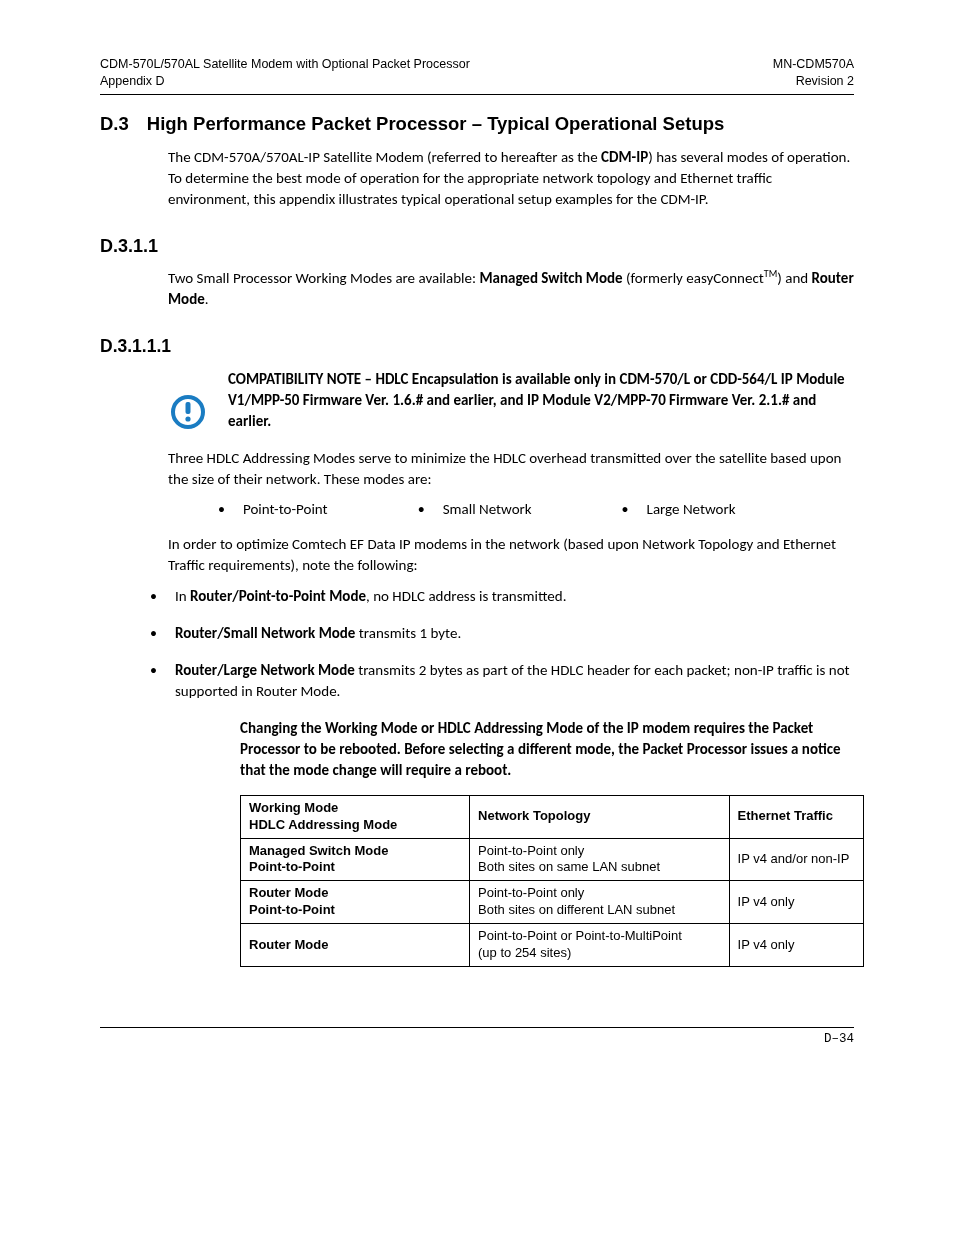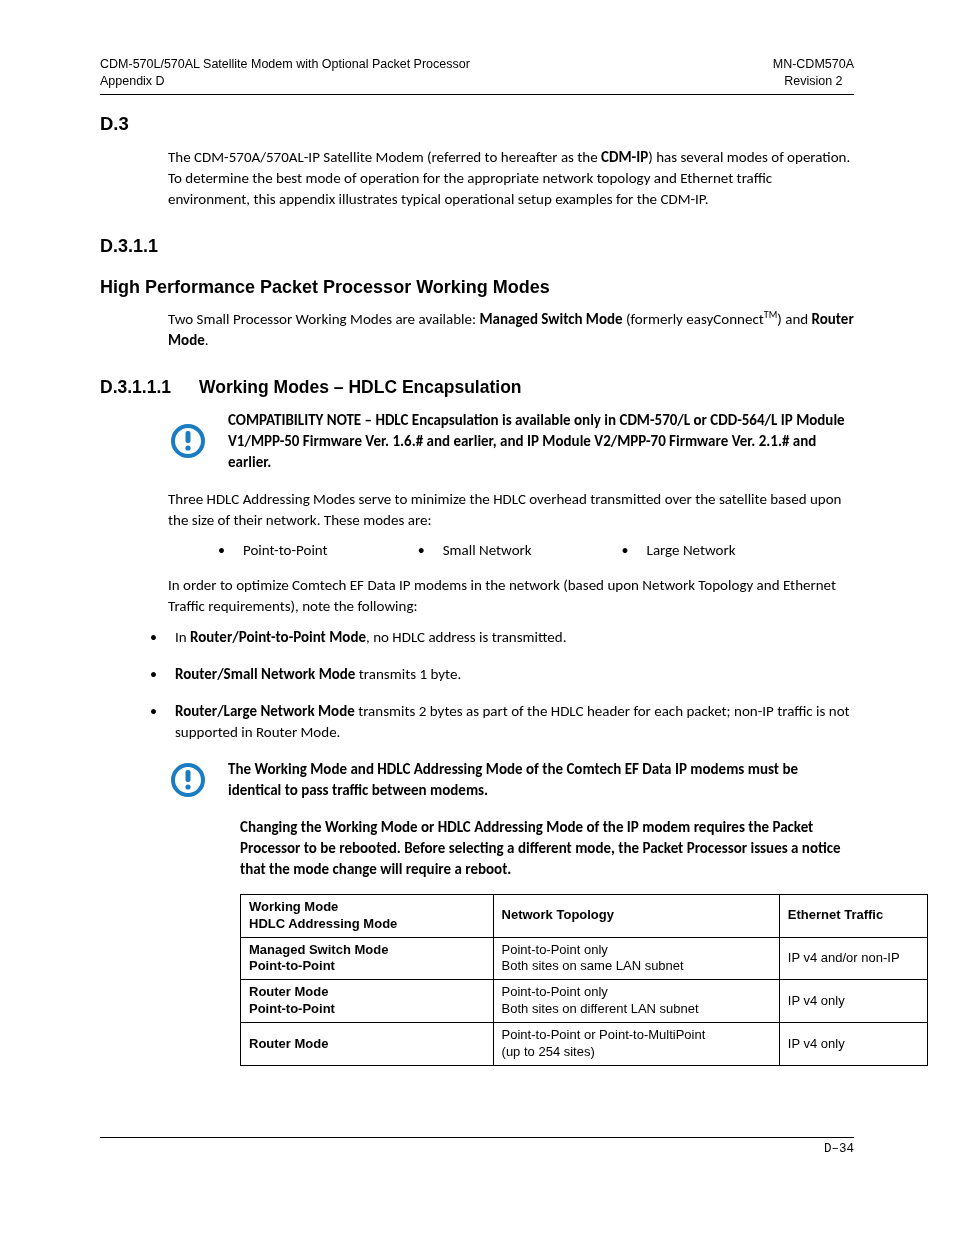--- a/index.html
+++ b/index.html
@@ -62,21 +62,21 @@
     text-align: center;
   }
   .body-indent {
     margin-left: 68px;
   }
   p { margin: 0 0 10px 0; line-height: 1.4; }
   .sup { vertical-align: super; font-size: 10px; }
   .note-row {
     display: flex;
     gap: 20px;
-    align-items: center;
+    align-items: flex-end;
     margin: 10px 0 16px 68px;
   }
   .note-icon svg { display: block; }
   .note-text { flex: 1; font-weight: bold; line-height: 1.4; }
   .note-block { margin-left: 140px; font-weight: bold; line-height: 1.4; }
   .hmodes {
     display: flex;
     gap: 90px;
     margin: 10px 0 16px 118px;
   }
@@ -87,22 +87,22 @@
   }
   .opt-list .item {
     display: flex;
     gap: 18px;
     margin-bottom: 16px;
     line-height: 1.4;
   }
   .opt-list .bullet { flex: 0 0 auto; padding-top: 1px; }
   table.modes {
     border-collapse: collapse;
-    margin: 14px 0 13px 140px;
-    width: 688px;
+    margin: 14px 0 2px 140px;
+    width: 624px;
     font-family: Arial, Helvetica, sans-serif;
     font-size: 13px;
   }
   table.modes th, table.modes td {
     border: 1px solid #000;
     padding: 4px 8px;
     text-align: left;
     vertical-align: middle;
     line-height: 1.3;
   }
@@ -123,49 +123,48 @@
 </head>
 <body>
 
 <div class="page">
 
   <div class="header-row">
     <div>
       <div>CDM-570L/570AL Satellite Modem with Optional Packet Processor</div>
       <div>Appendix D</div>
     </div>
-    <div style="text-align:center;">
+    <div style="text-align:right;">
       <div>MN-CDM570A</div>
       <div>Revision 2</div>
     </div>
   </div>
   <hr class="rule">
 
   <h1 class="section">
     <span>D.3</span>
+    <span>High Performance Packet Processor – Typical Operational Setups</span>
   </h1>
   <div class="body-indent">
     <p>
       <span>The CDM-570A/570AL-IP Satellite Modem (referred to hereafter as the </span><b>CDM-IP</b><span>) has several modes of operation. To determine the best mode of operation for the appropriate network topology and Ethernet traffic environment, this appendix illustrates typical operational setup examples for the CDM-IP.</span>
     </p>
   </div>
 
   <h2 class="section">
     <span>D.3.1.1</span>
-    <span>High Performance Packet Processor Working Modes</span>
   </h2>
   <div class="body-indent">
     <p>
       <span>Two Small Processor Working Modes are available: </span><b>Managed Switch Mode</b><span> (formerly easyConnect</span><span class="sup">TM</span><span>) and </span><b>Router Mode</b><span>.</span>
     </p>
   </div>
 
   <h3 class="section">
     <span>D.3.1.1.1</span>
-    <span>Working Modes – HDLC Encapsulation</span>
   </h3>
 
   <div class="note-row">
     <div class="note-icon">
       <svg width="40" height="40" viewBox="0 0 40 40">
         <circle cx="20" cy="20" r="15" fill="none" stroke="#1a7cc2" stroke-width="4"></circle>
         <rect x="17.5" y="10" width="5" height="12" rx="2" fill="#1a7cc2"></rect>
         <circle cx="20" cy="27" r="2.6" fill="#1a7cc2"></circle>
       </svg>
     </div>
@@ -209,30 +208,20 @@
       </div>
     </div>
     <div class="item">
       <span class="bullet">•</span>
       <div>
         <b>Router/Large Network Mode</b><span> transmits 2 bytes as part of the HDLC header for each packet; non-IP traffic is not supported in Router Mode.</span>
       </div>
     </div>
   </div>
 
-  <div class="note-row">
-    <div class="note-icon">
-      <svg width="40" height="40" viewBox="0 0 40 40">
-        <circle cx="20" cy="20" r="15" fill="none" stroke="#1a7cc2" stroke-width="4"></circle>
-        <rect x="17.5" y="10" width="5" height="12" rx="2" fill="#1a7cc2"></rect>
-        <circle cx="20" cy="27" r="2.6" fill="#1a7cc2"></circle>
-      </svg>
-    </div>
-    <div class="note-text">The Working Mode and HDLC Addressing Mode of the Comtech EF Data IP modems must be identical to pass traffic between modems.</div>
-  </div>
 
   <p class="note-block">Changing the Working Mode or HDLC Addressing Mode of the IP modem requires the Packet Processor to be rebooted. Before selecting a different mode, the Packet Processor issues a notice that the mode change will require a reboot.</p>
 
   <table class="modes">
     <colgroup>
       <col class="col-a">
         <col class="col-b">
         <col class="col-c">
     </colgroup>
     <thead>

